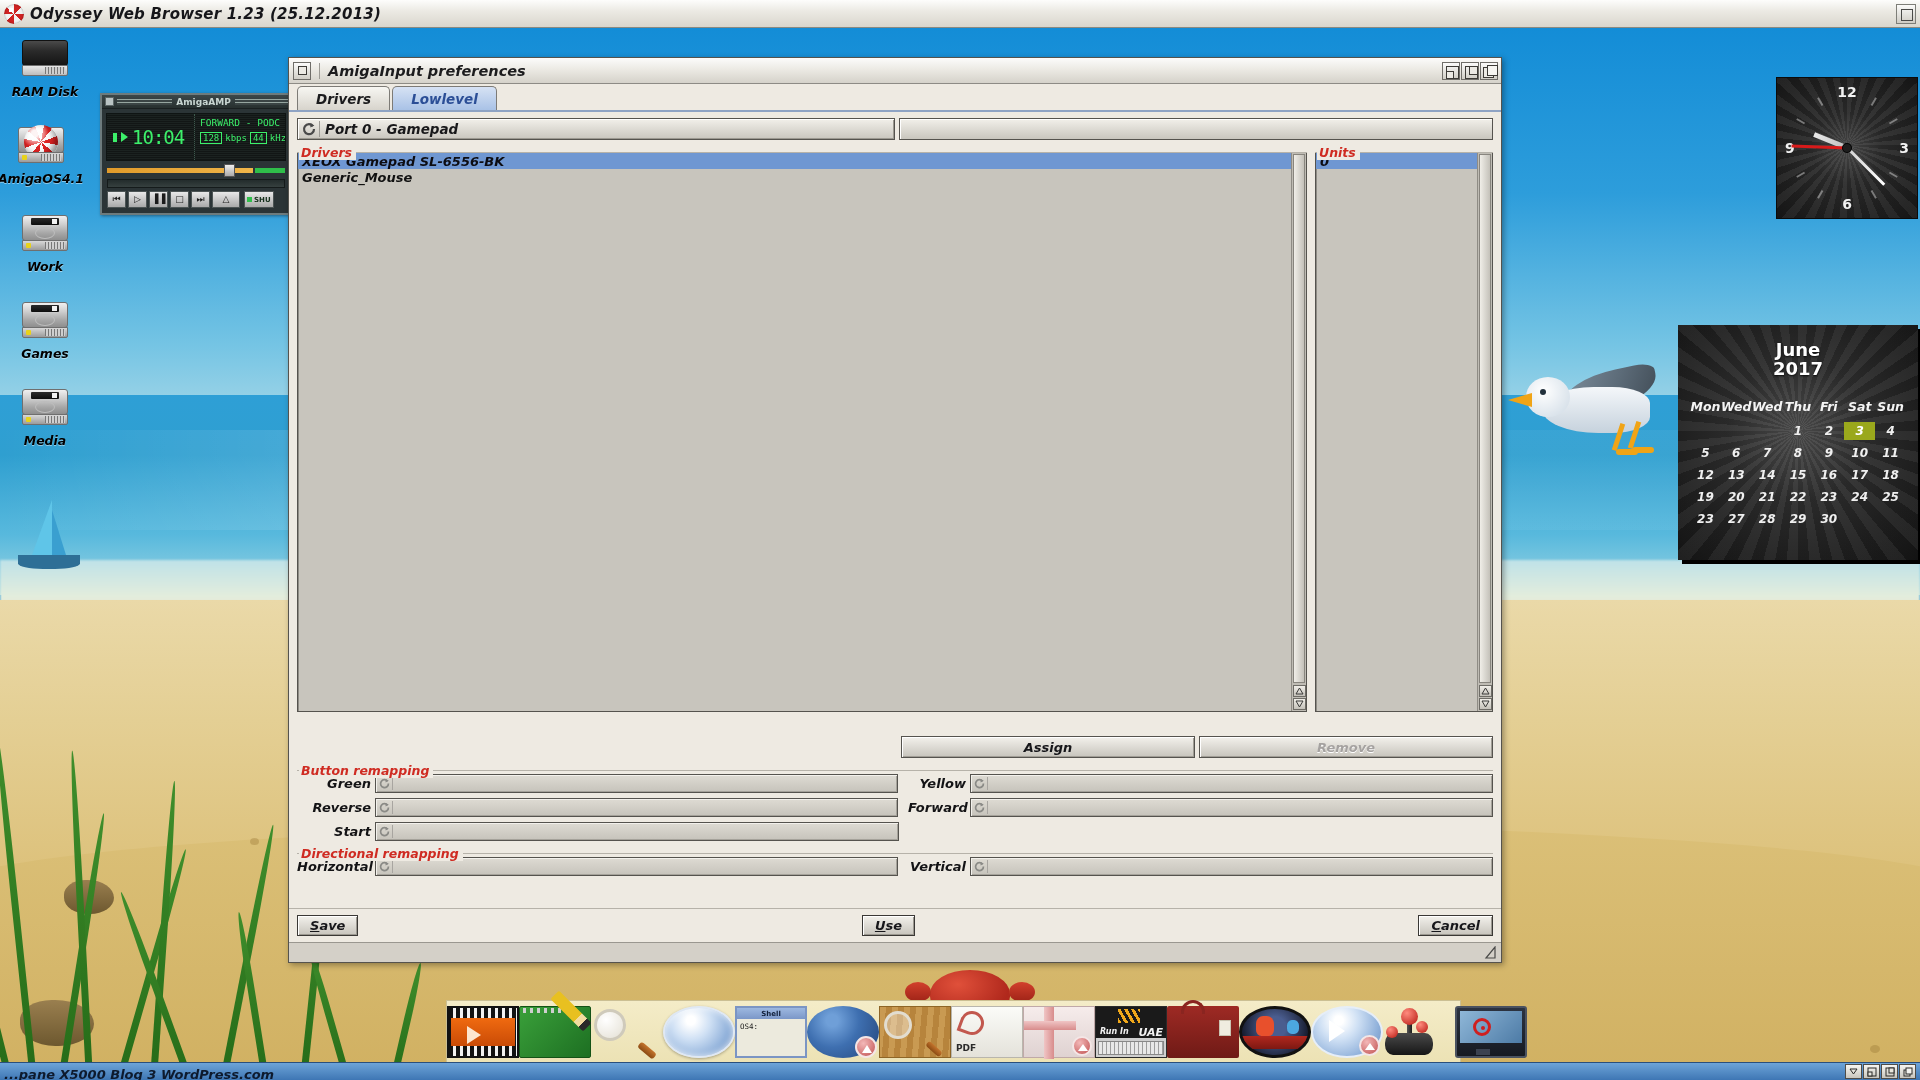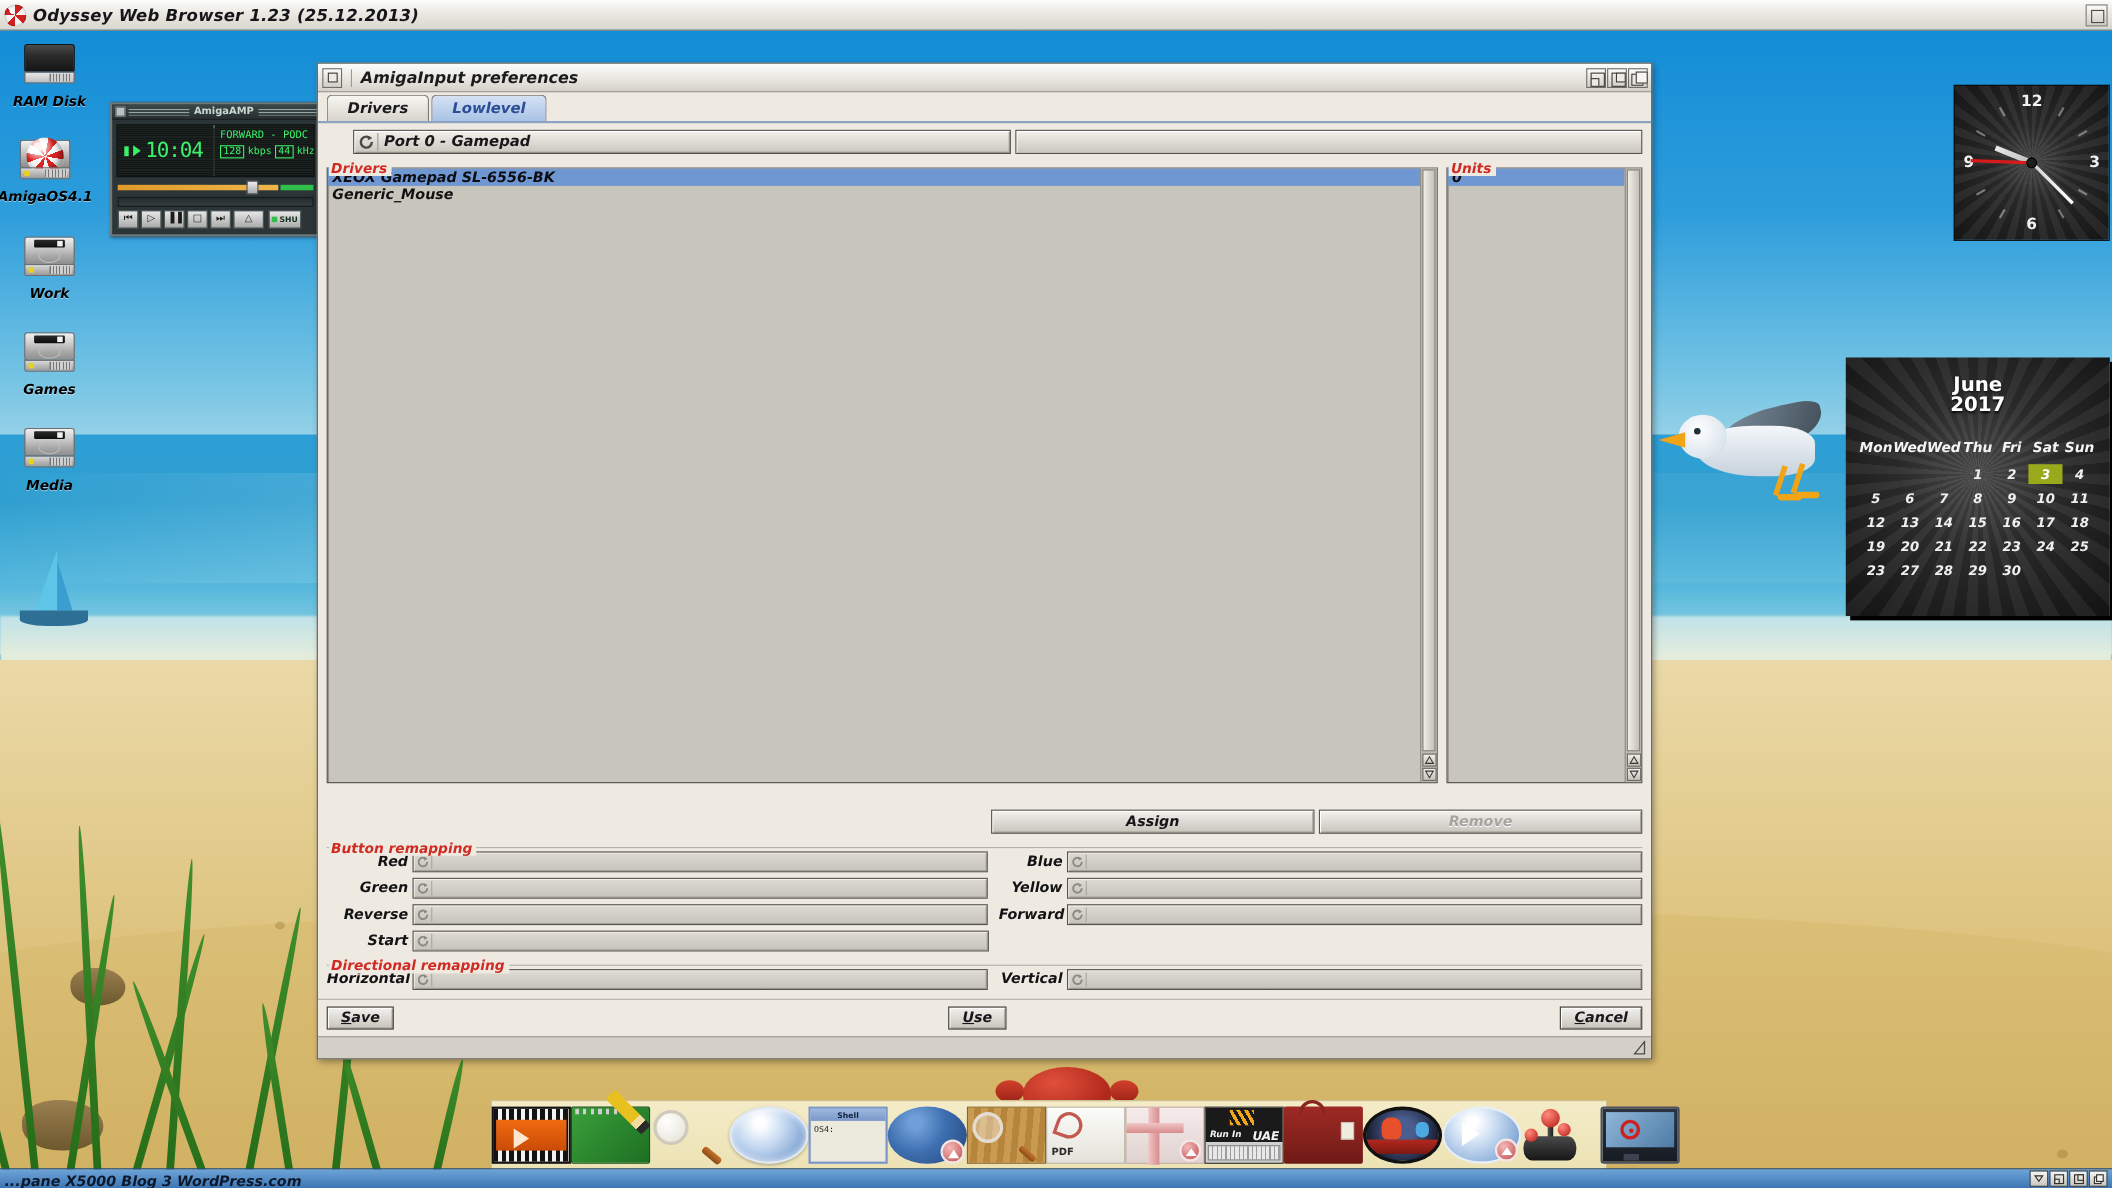--- a/index.html
+++ b/index.html
@@ -474,21 +474,21 @@
     color: #2b4e96;
   }
   .tab-body {
     flex: 1; margin: 0; padding: 0 8px 0 8px;
     background: #eeeae2;
     border-top: 2px solid #8ea3c4;
     display: flex; flex-direction: column;
   }
 
   
-  .port-row { display: flex; gap: 4px; padding: 6px 0 4px; margin-left: 24px; }
+  .port-row { display: flex; gap: 4px; padding: 6px 0 4px; }
   .cycle-gadget {
     flex: none; width: 598px; height: 22px;
     display: flex; align-items: center;
     background: linear-gradient(#f2f0ea, #c9c6be);
     border: 1px solid #55534e;
     box-shadow: inset 1px 1px 0 #fff, inset -1px -1px 0 #9b9890;
   }
   .cycle-icon {
     width: 18px; height: 18px; margin-left: 2px;
     display: flex; align-items: center; justify-content: center;
@@ -1249,44 +1249,20 @@
       <div class="spacer"></div>
       <div class="btn-std btn-assign">Assign</div>
       <div class="btn-std btn-remove disabled">Remove</div>
     </div>
 
     <div class="remap-section group">
       <div class="group-line" style="top:8px;"></div>
       <div class="group-title" style="top:1px;">Button remapping</div>
 
       <div class="remap-rows">
-        <div class="remap-row">
-          <div class="remap-label w-left">Red</div>
-          <div class="remap-field">
-            <div class="field-icon">
-              <svg width="11" height="11" viewBox="0 0 14 14">
-                  <path d="M11 4.2A5 5 0 1 0 12 7" fill="none" stroke="#8a8a86" stroke-width="2.2"></path>
-                  <path d="M8.2 1.2 L12.4 3.4 L8.4 5.6 Z" fill="#8a8a86"></path>
-                </svg>
-            </div>
-            <div class="field-sep"></div>
-            <div class="field-text"></div>
-          </div>
-          <div class="remap-label w-right">Blue</div>
-          <div class="remap-field">
-            <div class="field-icon">
-              <svg width="11" height="11" viewBox="0 0 14 14">
-                  <path d="M11 4.2A5 5 0 1 0 12 7" fill="none" stroke="#8a8a86" stroke-width="2.2"></path>
-                  <path d="M8.2 1.2 L12.4 3.4 L8.4 5.6 Z" fill="#8a8a86"></path>
-                </svg>
-            </div>
-            <div class="field-sep"></div>
-            <div class="field-text"></div>
-          </div>
-        </div>
 
         <div class="remap-row">
           <div class="remap-label w-left">Green</div>
           <div class="remap-field">
             <div class="field-icon">
               <svg width="11" height="11" viewBox="0 0 14 14">
                   <path d="M11 4.2A5 5 0 1 0 12 7" fill="none" stroke="#8a8a86" stroke-width="2.2"></path>
                   <path d="M8.2 1.2 L12.4 3.4 L8.4 5.6 Z" fill="#8a8a86"></path>
                 </svg>
             </div>

